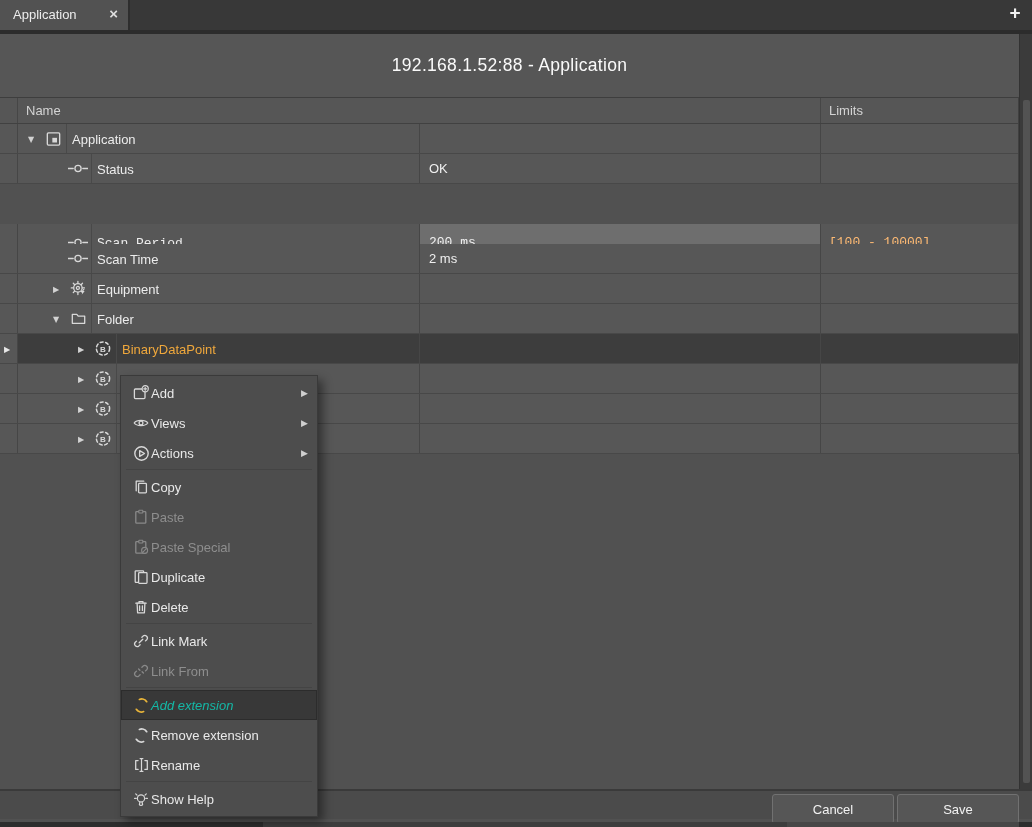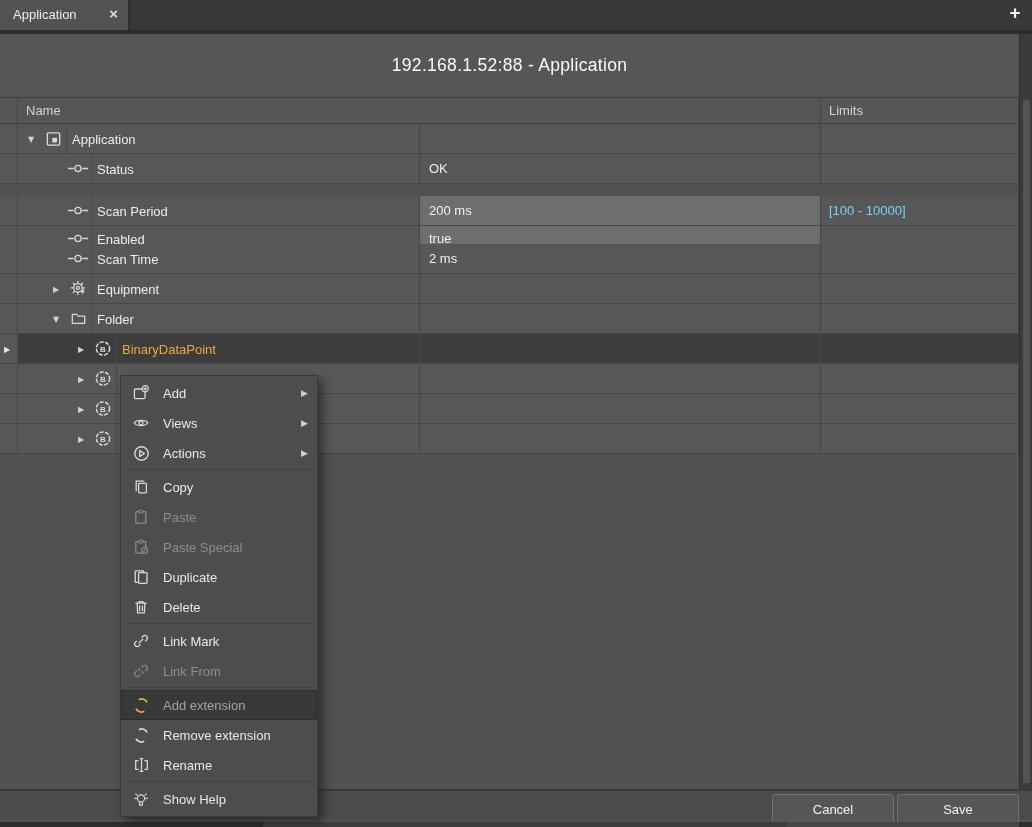--- a/index.html
+++ b/index.html
@@ -30,32 +30,32 @@
   .selbg{position:absolute;left:18px;right:0;top:0;bottom:0;background:#3d3d3d;}
   .gcell{position:absolute;left:0;top:0;bottom:0;width:18px;border-right:1px solid #464646;box-sizing:border-box;}
   .gmark{position:absolute;left:4px;top:50%;transform:translateY(-50%);font-size:8px;color:#e8e8e8;font-family:"DejaVu Sans",sans-serif;}
   .guide{position:absolute;top:0;bottom:0;width:1px;background:#494949;}
   .tarrow{position:absolute;top:50%;transform:translateY(-50%);width:12px;text-align:center;font-size:8px;color:#d2d2d2;font-family:"DejaVu Sans",sans-serif;}
   .ticon{position:absolute;top:50%;transform:translateY(-50%);width:20px;height:19px;display:flex;align-items:center;justify-content:center;color:#d8d8d8;}
   .tname{position:absolute;top:50%;transform:translateY(-50%);font-size:13px;color:#ececec;white-space:nowrap;}
   .row.selected .tname{color:#F0A83C;}
   .vcell{position:absolute;left:419px;width:401px;top:0;bottom:0;border-left:1px solid #464646;box-sizing:border-box;display:flex;align-items:center;padding-left:9px;font-size:13px;color:#f0f0f0;}
   .vcell.editable{background:#6E6E6E;}
-  .lcell{position:absolute;left:820px;width:199px;top:0;bottom:0;border-left:1px solid #464646;box-sizing:border-box;display:flex;align-items:center;padding-left:8px;font-size:13px;color:#7dd3fc;}
+  .lcell{position:absolute;left:820px;width:199px;top:0;bottom:0;border-left:1px solid #464646;box-sizing:border-box;display:flex;align-items:center;padding-left:8px;font-size:13px;color:#fdba74;}
   .table-right{position:absolute;left:1018px;top:97px;width:1px;height:357px;background:#404040;}
   
   .menu{position:absolute;left:120px;top:375px;width:198px;box-sizing:border-box;background:#4D4D4D;border:1px solid #3a3a3a;
         box-shadow:5px 5px 9px rgba(0,0,0,.42);padding:2px 0;z-index:40;}
   .mi{position:relative;height:30px;display:flex;align-items:center;padding-left:10px;font-size:13px;color:#e9e9e9;}
   .micon{width:20px;height:18px;display:flex;align-items:center;justify-content:center;color:#d8d8d8;flex:0 0 20px;}
-  .mlabel{margin-left:12px;white-space:nowrap;}
+  .mlabel{white-space:nowrap;}
   .sub{position:absolute;right:9px;top:50%;transform:translateY(-50%);font-size:9px;color:#d0d0d0;font-family:"DejaVu Sans",sans-serif;}
   .mi.disabled{color:#8e8e8e;}
   .mi.disabled .micon{color:#898989;}
-  .mi.hl{background:#383838;box-shadow:inset 0 0 0 1px #2c2c2c;color:#a3a3a3;}
+  .mi.hl{background:#383838;box-shadow:inset 0 0 0 1px #2c2c2c;color:#14b8a6;font-style:italic;}
   .mi.hl .micon{color:#E9B53A;}
   .msep{height:4px;position:relative;}
   .msep::after{content:"";position:absolute;left:5px;right:5px;top:1px;border-top:1px solid #444;}
   
   .footer{position:absolute;left:0;right:0;top:789px;height:30px;background:#4b4b4b;border-top:2px solid #3a3a3a;box-sizing:border-box;}
   .btn{position:absolute;top:3px;width:120px;height:28px;background:#565656;border:1px solid #717171;border-radius:3px;
        color:#f2f2f2;font-size:13px;font-family:inherit;display:flex;align-items:center;justify-content:center;cursor:default;}
   .btn-cancel{left:772px;}
   .btn-save{left:897px;}
   .bottom-strip{position:absolute;left:0;right:0;top:822px;height:5px;background:#2d2d2d;}
@@ -138,21 +138,21 @@
           </svg>
         </span>
         <span class="tname" style="left: 97px;">Enabled</span>
         <div class="vcell editable">
           <span>true</span>
         </div>
         <div class="lcell">
           <span></span>
         </div>
       </div>
-      <div class="row" style="top: 196px;">
+      <div class="row" style="top: 228px; font-family: Liberation Mono, monospace;">
         <div class="gcell"></div>
         <div class="guide" style="left: 91px;"></div>
         <span class="ticon" style="left: 68px;">
           <svg width="20" height="16" viewBox="0 0 20 16" fill="none" stroke="currentColor" stroke-width="1.3" stroke-linecap="round" stroke-linejoin="round">
             <path d="M0 8h5.2"></path>
             <circle cx="10" cy="8" r="3.1"></circle>
             <path d="M14.8 8H20"></path>
           </svg>
         </span>
         <span class="tname" style="left: 97px;">Scan Period</span>

